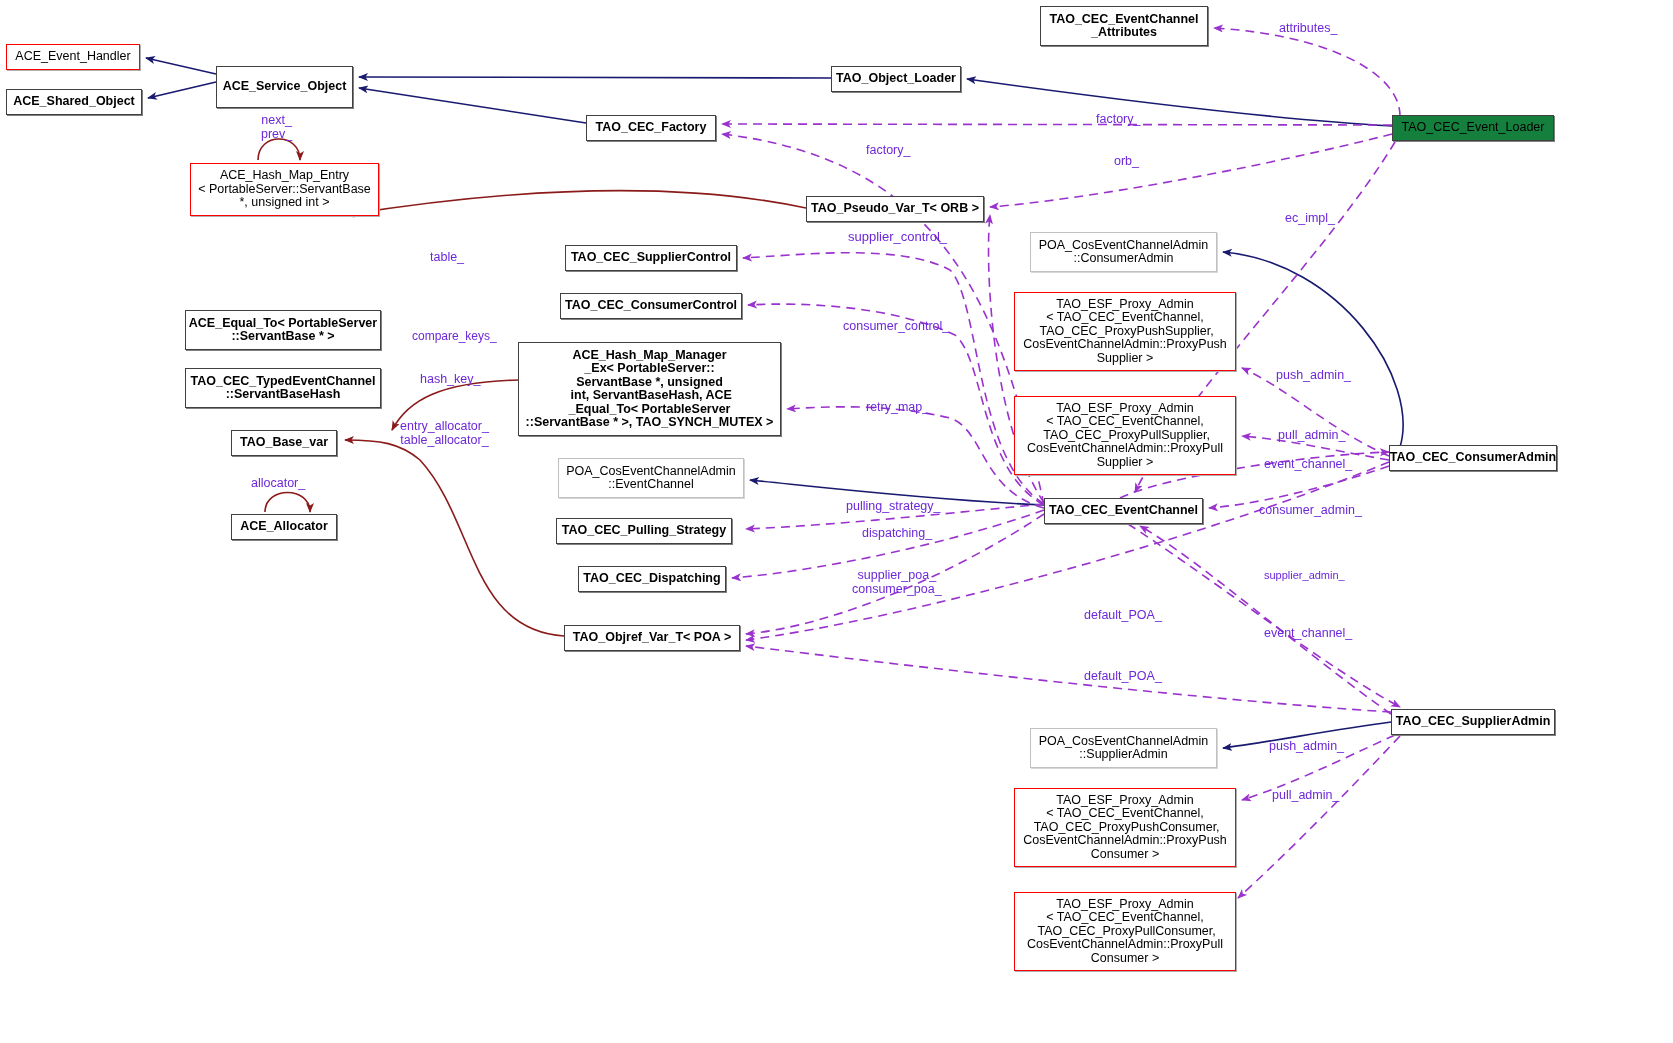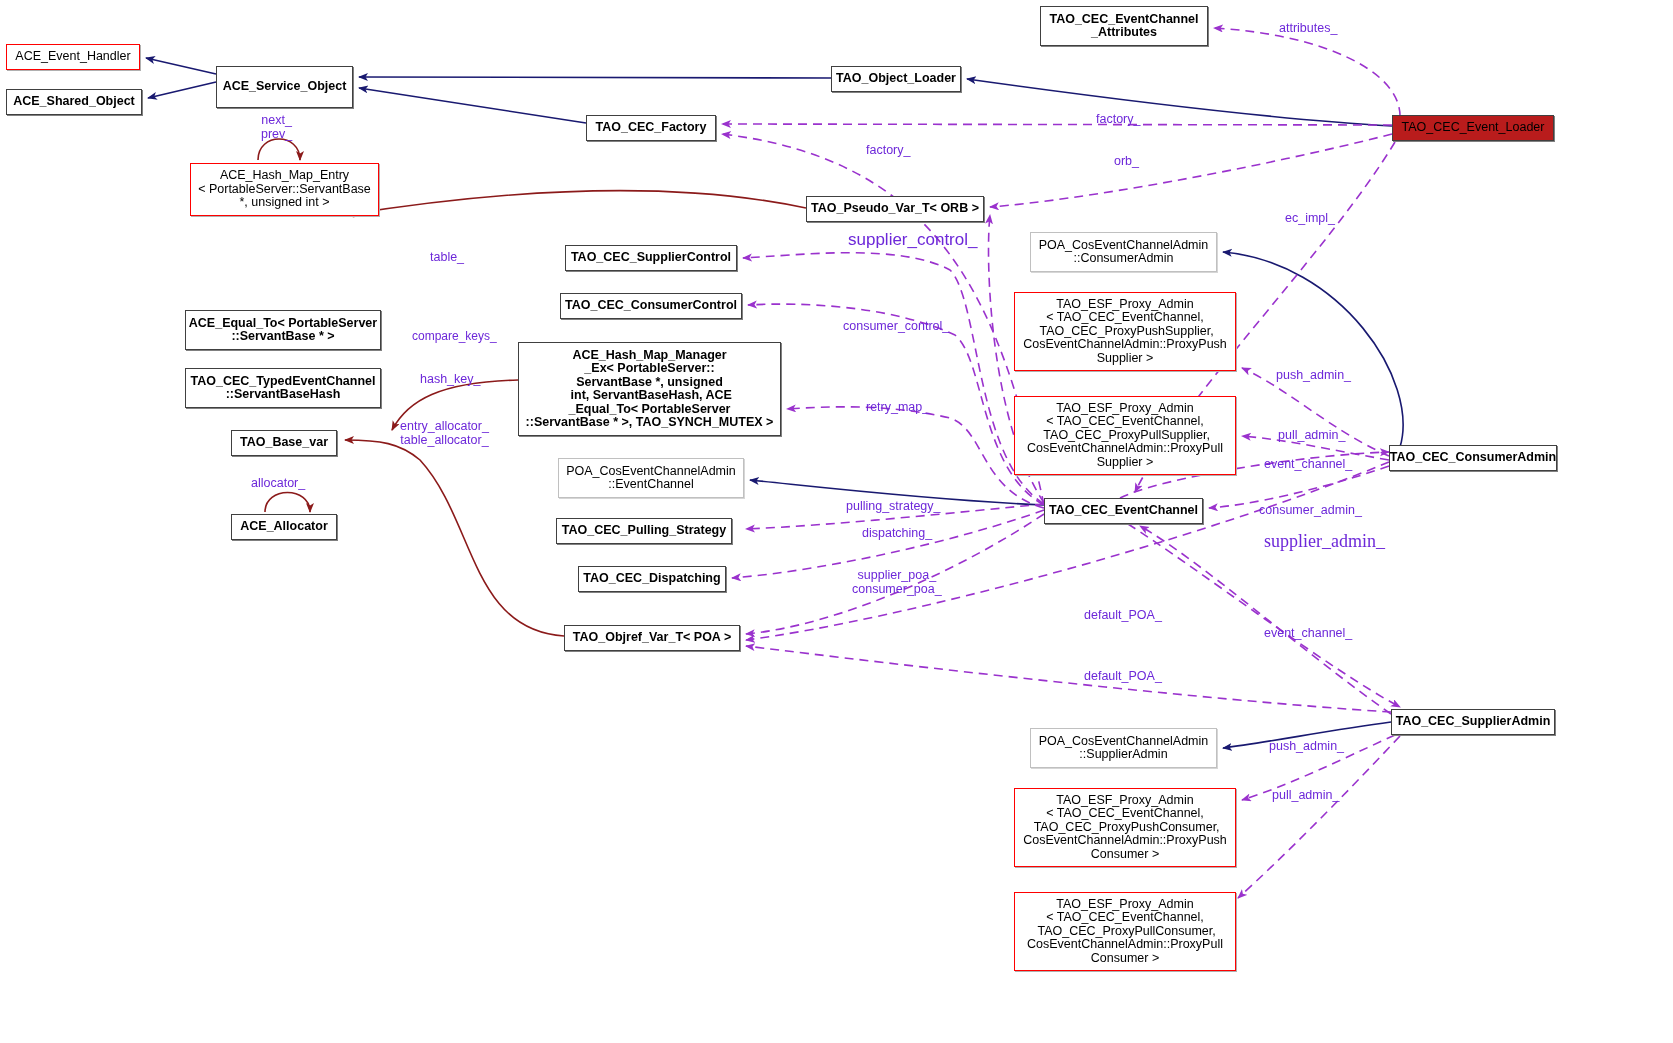--- a/index.html
+++ b/index.html
@@ -5,21 +5,21 @@
   html,body{margin:0;padding:0;background:#ffffff;}
   body{font-family:"Liberation Sans", sans-serif;}
   #canvas{position:relative;width:1673px;height:1043px;background:#fff;overflow:hidden;}
   svg.edges{position:absolute;left:0;top:0;width:1673px;height:1043px;pointer-events:none;}
   .node{position:absolute;box-sizing:border-box;display:flex;align-items:center;justify-content:center;
         text-align:center;background:#ffffff;line-height:1.08;white-space:pre;}
   .node span{display:block;}
   .n-black{border:1px solid #404040;box-shadow:1px 1px 0 #808080;font-weight:bold;}
   .n-red{border:1px solid #ff0000;box-shadow:1px 1px 0 #b0b0b0;}
   .n-grayborder{border:1px solid #c0c0c0;box-shadow:1px 1px 0 #d6d6d6;}
-  .n-current{border:1px solid #404040;background:#b91c1c;box-shadow:1px 1px 0 #808080;}
+  .n-current{border:1px solid #404040;background:#15803d;box-shadow:1px 1px 0 #808080;}
   .lbl{position:absolute;color:#6d28d9;white-space:pre;text-align:center;line-height:1.12;}
 </style>
 </head>
 <body>
 
 <div id="canvas">
   <svg class="edges" viewBox="0 0 1673 1043">
     <defs>
       <marker id="arrow-nav" markerWidth="12" markerHeight="12" refX="9" refY="4" orient="auto" markerUnits="userSpaceOnUse">
         <path d="M0,0 L10,4 L0,8 L2.5,4 z" fill="#191970"></path>
@@ -137,28 +137,28 @@
       <div class="lbl" style="left: 412px; top: 330px; font-size: 12px;">compare_keys_</div>
       <div class="lbl" style="left: 420px; top: 372px; font-size: 12.5px;">hash_key_</div>
       <div class="lbl" style="left: 400px; top: 419px; font-size: 12.5px;">entry_allocator_
 table_allocator_</div>
       <div class="lbl" style="left: 251px; top: 476px; font-size: 12.5px;">allocator_</div>
       <div class="lbl" style="left: 1096px; top: 112px; font-size: 12.5px;">factory_</div>
       <div class="lbl" style="left: 866px; top: 143px; font-size: 12.5px;">factory_</div>
       <div class="lbl" style="left: 1114px; top: 154px; font-size: 12.5px;">orb_</div>
       <div class="lbl" style="left: 1279px; top: 21px; font-size: 12.5px;">attributes_</div>
       <div class="lbl" style="left: 1285px; top: 211px; font-size: 12.5px;">ec_impl_</div>
-      <div class="lbl" style="left: 848px; top: 230px; font-size: 17px;">supplier_control_</div>
+      <div class="lbl" style="left: 848px; top: 230px; font-size: 13px;">supplier_control_</div>
       <div class="lbl" style="left: 843px; top: 319px; font-size: 12.5px;">consumer_control_</div>
       <div class="lbl" style="left: 866px; top: 400px; font-size: 12.5px;">retry_map_</div>
       <div class="lbl" style="left: 1276px; top: 368px; font-size: 12.5px;">push_admin_</div>
       <div class="lbl" style="left: 1278px; top: 428px; font-size: 12.5px;">pull_admin_</div>
       <div class="lbl" style="left: 1264px; top: 457px; font-size: 12.5px;">event_channel_</div>
       <div class="lbl" style="left: 1259px; top: 503px; font-size: 12.5px;">consumer_admin_</div>
-      <div class="lbl" style="left: 1264px; top: 531px; font-size: 18px; font-family: Liberation Serif, serif;">supplier_admin_</div>
+      <div class="lbl" style="left: 1264px; top: 569px; font-size: 11px;">supplier_admin_</div>
       <div class="lbl" style="left: 846px; top: 499px; font-size: 12.5px;">pulling_strategy_</div>
       <div class="lbl" style="left: 862px; top: 526px; font-size: 12.5px;">dispatching_</div>
       <div class="lbl" style="left: 852px; top: 568px; font-size: 12.5px;">supplier_poa_
 consumer_poa_</div>
       <div class="lbl" style="left: 1084px; top: 608px; font-size: 12.5px;">default_POA_</div>
       <div class="lbl" style="left: 1264px; top: 626px; font-size: 12.5px;">event_channel_</div>
       <div class="lbl" style="left: 1084px; top: 669px; font-size: 12.5px;">default_POA_</div>
       <div class="lbl" style="left: 1269px; top: 739px; font-size: 12.5px;">push_admin_</div>
       <div class="lbl" style="left: 1272px; top: 788px; font-size: 12.5px;">pull_admin_</div>
     </div>

